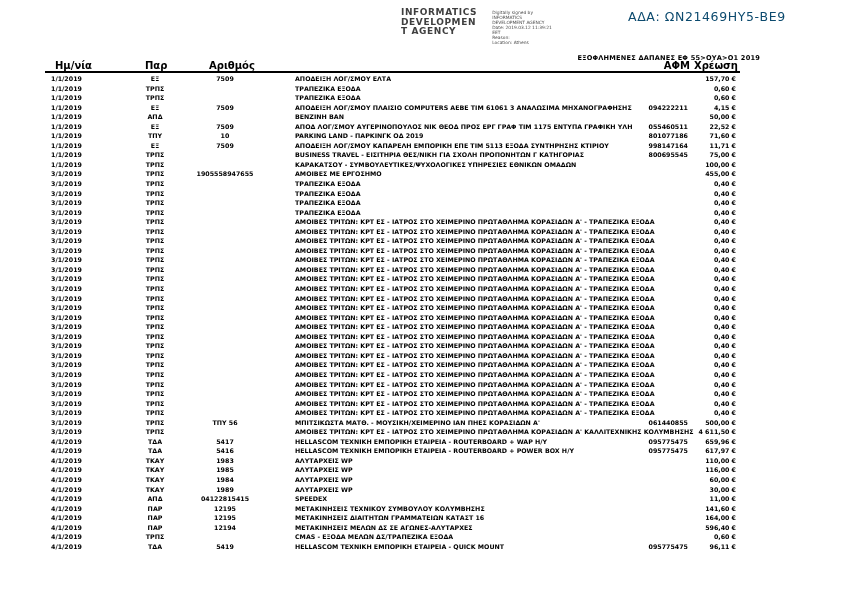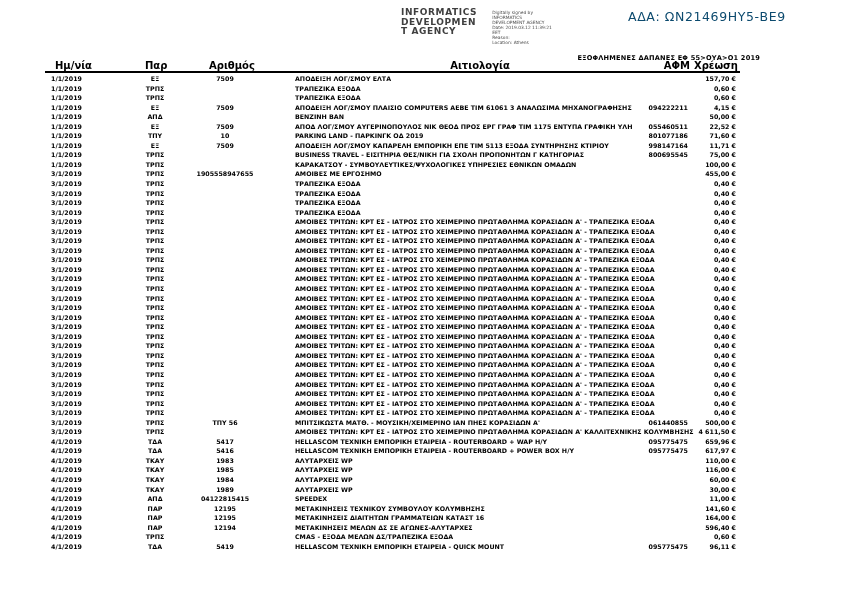--- a/index.html
+++ b/index.html
@@ -67,21 +67,20 @@
 Location: Athens</div>
 </div>
 
 <div class="report-title">ΕΞΟΦΛΗΜΕΝΕΣ ΔΑΠΑΝΕΣ ΕΦ 55&gt;ΟΥΑ&gt;Ο1 2019</div>
 
 <div class="table">
   <div class="thead">
     <span class="h h-date">Ημ/νία</span>
     <span class="h h-type">Παρ</span>
     <span class="h h-num">Αριθμός</span>
-    <span class="h h-desc">Αιτιολογία</span>
     <span class="h h-afm">ΑΦΜ</span>
     <span class="h h-amt">Χρέωση</span>
   </div>
   <div class="tbody">
       <div class="tr">
     <span class="c c-date">1/1/2019</span>
     <span class="c c-type">ΕΞ</span>
     <span class="c c-num">7509</span>
     <span class="c c-desc">ΑΠΟΔΕΙΞΗ ΛΟΓ/ΣΜΟΥ ΕΛΤΑ</span>
     <span class="c c-afm"></span>

